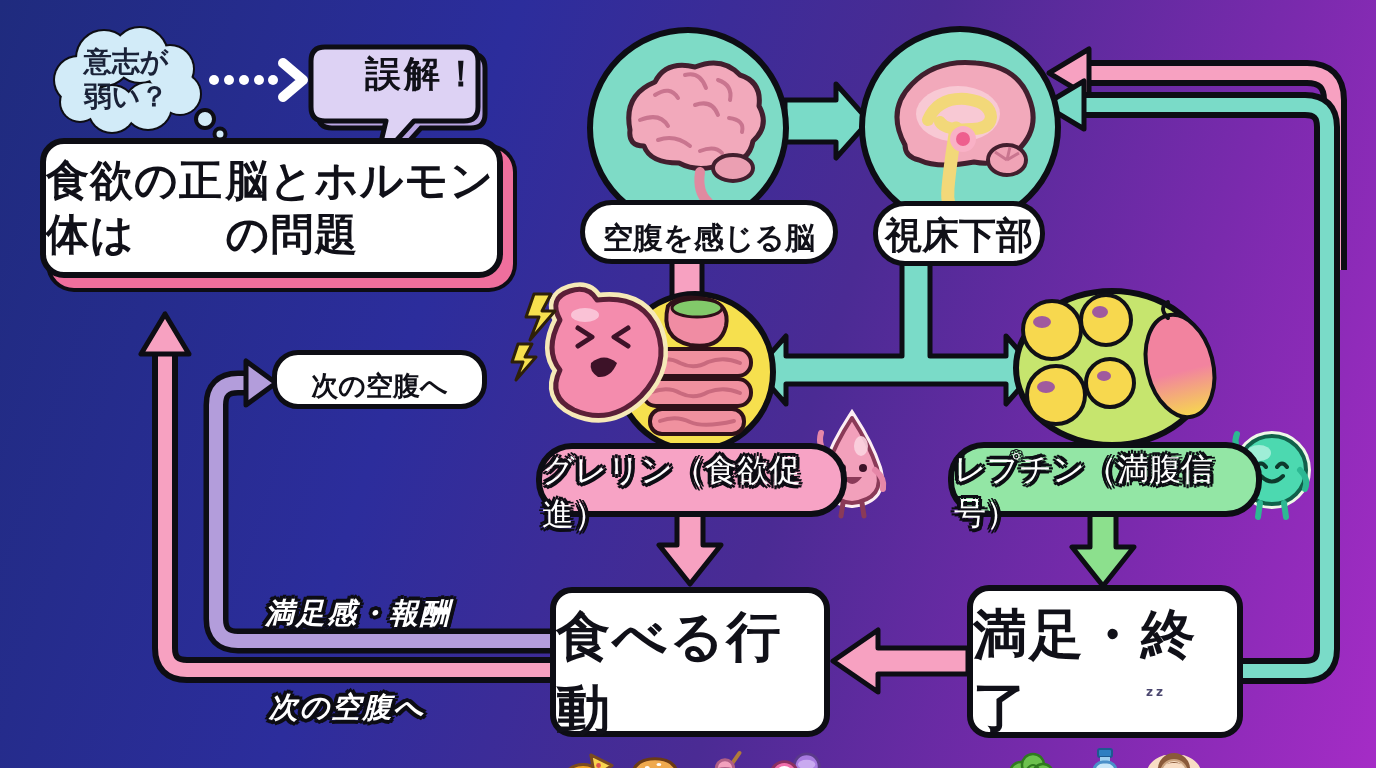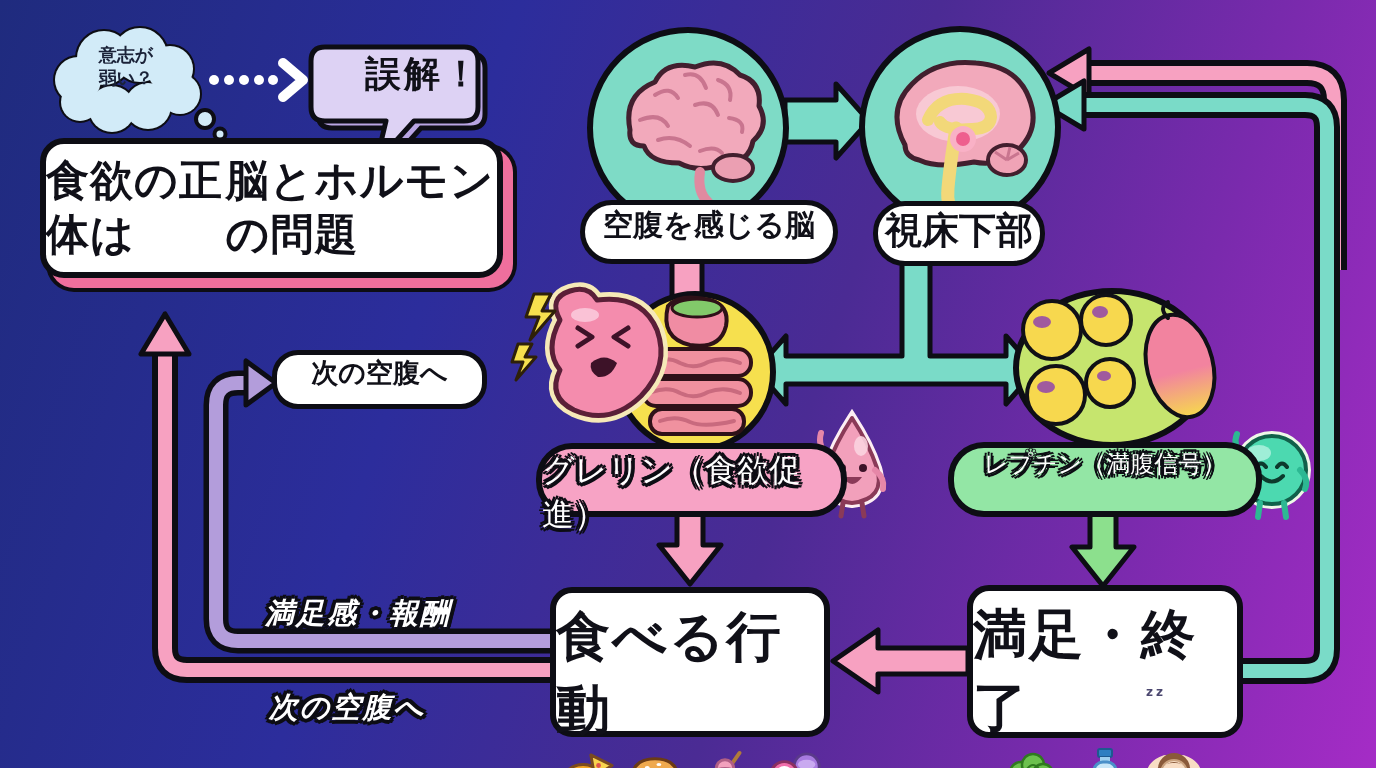--- a/index.html
+++ b/index.html
@@ -2,36 +2,36 @@
 <html><head>
 <meta charset="utf-8">
 <style>
   html,body{margin:0;padding:0;background:#111;}
   .stage{position:relative;width:1376px;height:768px;overflow:hidden;
     font-family:"DejaVu Sans","Liberation Sans",sans-serif;
     background:linear-gradient(108deg,#1f2b7e 0%,#2c2d9c 32%,#4b2b94 58%,#7a2aad 80%,#a52cc6 100%);}
   .layer{position:absolute;left:0;top:0;width:1376px;height:768px;}
   
   .pill{position:absolute;background:#fff;border:5px solid #0d0d14;border-radius:32px;
-    display:flex;align-items:flex-start;justify-content:center;color:#101018;font-weight:900;}
+    display:flex;align-items:flex-end;justify-content:center;color:#101018;font-weight:900;}
   .hpill{position:absolute;border:6px solid #0d0d14;border-radius:36px;
     display:flex;align-items:flex-start;justify-content:center;font-weight:400;}
   .bigbox{position:absolute;background:#fff;border:6px solid #0d0d14;border-radius:22px;
     display:flex;flex-direction:column;align-items:center;}
   .bigbox .bb-title{font-weight:900;font-size:54px;color:#101018;margin-top:8px;letter-spacing:2px;}
   .iconrow{display:flex;align-items:center;justify-content:center;gap:8px;margin-top:2px;}
   
   .titlebox{position:absolute;left:40px;top:138px;width:451px;height:128px;background:#fff;
     border:6px solid #0d0d14;border-radius:24px;display:flex;flex-direction:row;
     align-items:center;justify-content:center;box-shadow:10px 10px 0 0 #ef6f9d,10px 10px 0 4px #0d0d14;}
   .titlebox div{font-size:43px;font-weight:900;color:#101018;line-height:1.25;letter-spacing:1px;}
   
   .thought{position:absolute;left:42px;top:22px;width:168px;height:118px;}
   .thought .txt{position:absolute;left:0;top:22px;width:100%;text-align:center;
-    font-size:18px;font-weight:900;color:#1a2238;line-height:1.25;}
+    font-size:28px;font-weight:900;color:#1a2238;line-height:1.25;}
   
   .rebuttal{position:absolute;left:300px;top:36px;width:190px;height:135px;}
   .rebuttal .txt{position:absolute;left:0;top:14px;width:182px;text-align:right;
     font-size:36px;font-weight:900;color:#101018;letter-spacing:3px;}
   
   .outl{color:#fff;
     text-shadow:-3px -3px 0 #0d0d14,0 -4px 0 #0d0d14,3px -3px 0 #0d0d14,-4px 0 0 #0d0d14,
       4px 0 0 #0d0d14,-3px 3px 0 #0d0d14,0 4px 0 #0d0d14,3px 3px 0 #0d0d14;}
   .edgelabel{position:absolute;font-size:29px;font-weight:900;letter-spacing:2px;font-style:italic;}
   .zz{position:absolute;left:1146px;top:655px;font-size:12px;font-weight:700;color:#4c4870;letter-spacing:3px;margin-top:30px;}
@@ -244,21 +244,21 @@
   <div class="pill" style="left:873px;top:201px;width:162px;height:55px;font-size:37px;">
     <span>視床下部</span>
   </div>
   <div class="pill" style="left:272px;top:350px;width:205px;height:49px;font-size:27px;border-radius:26px;">
     <span>次の空腹へ</span>
   </div>
 
   <div class="hpill outl" style="left:536px;top:443px;width:299px;height:62px;background:#f7a3c5;font-size:32px;">
     <span>グレリン（食欲促進）</span>
   </div>
-  <div class="hpill outl" style="left:948px;top:442px;width:302px;height:63px;background:#93e6a5;font-size:24px;">
+  <div class="hpill outl" style="left:948px;top:442px;width:302px;height:63px;background:#93e6a5;font-size:32px;">
     <span>レプチン（満腹信号）</span>
   </div>
 
   <div class="bigbox" style="left:550px;top:587px;width:268px;height:138px;">
     <div class="bb-title">食べる行動</div>
     <div class="iconrow">
       <svg width="62" height="66" viewBox="0 0 64 68">
         <circle cx="30" cy="40" r="24" fill="#f5a623" stroke="#7a4a1f" stroke-width="3"></circle>
         <circle cx="30" cy="40" r="18" fill="#f8d34e"></circle>
         <g fill="#e0524d" stroke="#a33b38" stroke-width="1.5">

